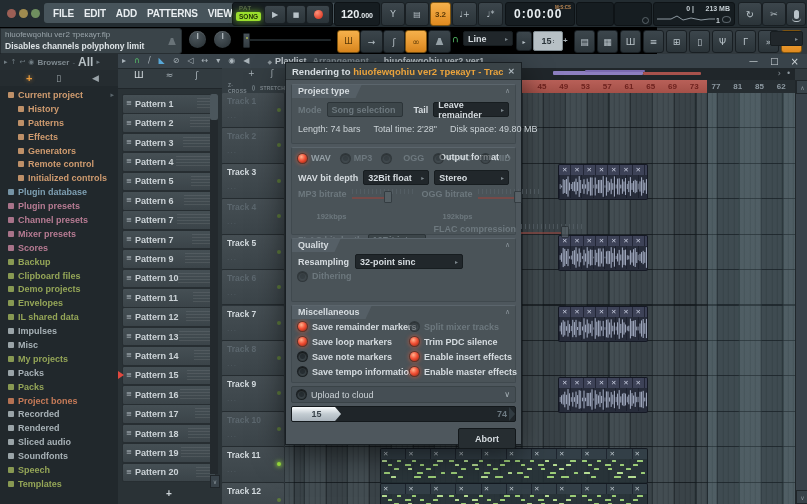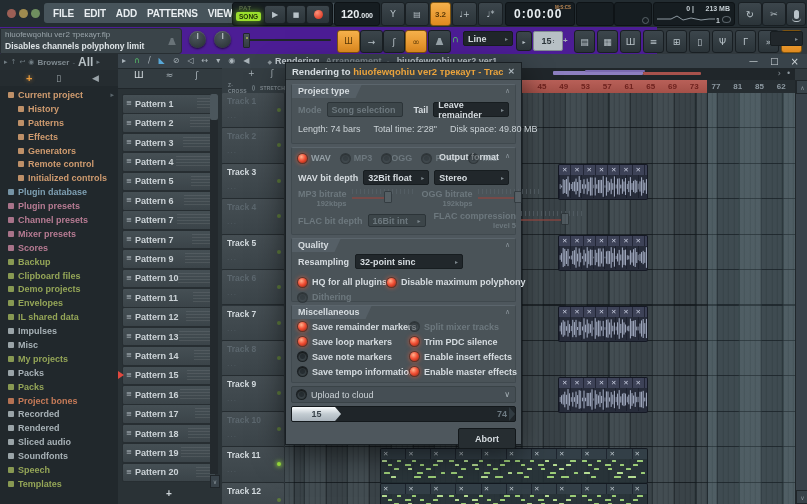--- a/index.html
+++ b/index.html
@@ -3,21 +3,21 @@
 <meta charset="utf-8">
 <style>
   html,body{margin:0;padding:0;background:#181d20;}
   #app{position:relative;width:807px;height:504px;overflow:hidden;background:#31393e;
        font-family:"Liberation Sans","DejaVu Sans",sans-serif;cursor:default;}
   .abs{position:absolute;}
   .ico{font-family:"DejaVu Sans",sans-serif;}
 
   
   #row1{position:absolute;left:0;top:0;width:807px;height:27px;background:#232c31;border-bottom:1px solid #161c1f;}
-  #row2{position:absolute;left:0;top:27px;width:657px;height:27px;background:#4c1d95;border-bottom:1px solid #1a2124;}
+  #row2{position:absolute;left:0;top:27px;width:657px;height:27px;background:#000000;border-bottom:1px solid #1a2124;}
   .light{position:absolute;top:9px;width:9px;height:9px;border-radius:50%;}
   #menu{position:absolute;left:44px;top:3px;height:20px;display:flex;align-items:center;background:#47545b;border-radius:3px;padding:0 4px;}
   .menu-item{font-size:10px;font-weight:bold;color:#e9eef1;padding:0 5px;letter-spacing:-0.2px;}
   .dpanel{position:absolute;background:#161d21;border:1px solid #0e1316;border-radius:3px;}
   .ibtn{position:absolute;display:flex;align-items:center;justify-content:center;
         background:linear-gradient(#3c464c,#2b3439);border:1px solid #191f23;border-radius:3px;color:#b9c3c9;}
   .obtn{background:linear-gradient(#f6b14c,#e08a1f);color:#5c3a08;border-color:#7e5410;}
   .songpill{background:#9ade2c;color:#223305;font-size:6.5px;font-weight:bold;border-radius:2px;
             padding:1px 3px;box-shadow:0 0 6px 1px rgba(140,220,40,.55);}
   .patlbl{font-size:6px;font-weight:bold;color:#55624b;letter-spacing:.5px;}
@@ -112,21 +112,21 @@
   .dlg-pre{color:#d8dee2;white-space:pre;} .dlg-file{color:#eaa33c;white-space:nowrap;overflow:hidden;}
   .dlg-x{margin-left:auto;color:#aeb8be;font-size:9px;padding-left:4px;}
   #dlg-body{position:absolute;left:0;top:17px;width:235px;bottom:0;padding:4px 5px;box-sizing:border-box;}
   .sec{position:relative;background:#49525800;border:1px solid #40494e;border-top-color:#5b656c;border-radius:2px;
        background:#4a5358;margin-bottom:3px;}
   .sec-h{position:absolute;left:0;top:0;padding:1px 12px 2px 6px;background:#555f66;
          clip-path:polygon(0 0,100% 0,calc(100% - 6px) 100%,0 100%);font-size:9px;font-weight:bold;color:#d6dce0;}
   .sec-chev{position:absolute;right:5px;top:2px;font-size:7px;color:#8b959b;}
   .lbl{font-size:9px;font-weight:bold;color:#d6dce0;white-space:nowrap;}
   .lbl.dim{color:#6d787e;}
-  .sub{font-size:7.5px;font-weight:bold;color:#6d787e;}
+  .sub{font-size:7.5px;font-weight:bold;color:#6d787e;margin-top:13px;}
   .dd{display:flex;align-items:center;justify-content:space-between;background:#21272b;border:1px solid #171d20;
       border-radius:2px;height:15px;padding:0 4px;font-size:9px;font-weight:bold;color:#d6dce0;box-sizing:border-box;}
   .dd.dis{background:#3c4549;color:#6d787e;border-color:#2c3438;}
   .dd .arr{font-size:6px;color:#7c868c;margin-left:3px;}
   .led{width:9px;height:9px;border-radius:50%;background:#262d31;flex:none;
        box-shadow:inset 0 1px 2px rgba(0,0,0,.8),0 0 0 1px #1b2124, inset 0 0 0 2px #3a4347;}
   .led.s-on{background:radial-gradient(circle at 38% 32%,#ffb18c 0%,#f25238 45%,#b02a12 85%);
        box-shadow:0 0 4px 1px rgba(255,95,55,.6),0 0 0 1px #1b2124;}
   .led.s-dis{opacity:.55;}
   .chk{display:flex;align-items:center;gap:5px;height:16px;}
@@ -578,21 +578,21 @@
         <span class="tb-ico ico" style="font-size: 8px;">/</span>
         <span class="tb-ico ico" style="font-size: 8px; color: rgb(88, 168, 216);">◣</span>
         <span class="tb-ico ico" style="font-size: 8px;">⊘</span>
         <span class="tb-ico ico" style="font-size: 8px;">◁</span>
         <span class="tb-ico ico" style="font-size: 8px;">↔</span>
         <span class="tb-ico ico" style="font-size: 8px;">▾</span>
         <span class="tb-ico ico" style="font-size: 8px;">◉</span>
         <span class="tb-ico ico" style="font-size: 8px;">◀</span>
       </div>
     <span class="ico" style="font-size:6px;color:#8a949a;padding:0 3px 0 14px;">◆</span>
-    <span class="pl-title" style="color:#c3cbd0;">Rendering</span>
+    <span class="pl-title" style="color:#c3cbd0;">Playlist</span>
     <span class="pl-title" style="color:#7f8a90;padding:0 6px;">Arrangement</span>
     <span class="ico" style="font-size:6px;color:#6a757b;">▸</span>
     <span class="pl-title" style="color:#b9c2c7;padding:0 6px;">hiuofewqohiu ver2 ver1</span>
     <span class="ico" style="margin-left:auto;font-size:9px;color:#cfd6da;padding:0 6px;">—</span>
     <span class="ico" style="font-size:9px;color:#cfd6da;padding:0 6px;">□</span>
     <span class="ico" style="font-size:10px;color:#cfd6da;padding:0 8px 0 6px;">×</span>
   </div>
 
   <div id="subrow">
     <div id="audio-opts" style="display:flex;gap:8px;padding:2px 0 0 22px;">
@@ -1058,21 +1058,21 @@
         <span class="sec-chev ico" style="top:4px;">∧</span>
         <div id="of-formats" style="display:flex;gap:10px;padding:4px 0 0 6px;">
             <div class="chk" style="height: 12px; gap: 4px;">
               <span class="led s-on"></span>
               <span class="lbl" style="color: rgb(149, 160, 166);">WAV</span>
             </div>
             <div class="chk" style="height: 12px; gap: 4px;">
               <span class="led s-dis"></span>
               <span class="lbl dim">MP3</span>
             </div>
-            <div class="chk" style="height: 12px; gap: 0;">
+            <div class="chk" style="height: 12px; gap: 12px;">
               <span class="led s-dis"></span>
               <span class="lbl dim">OGG</span>
             </div>
             <div class="chk" style="height: 12px; gap: 4px;">
               <span class="led s-dis"></span>
               <span class="lbl dim">FLAC</span>
             </div>
             <div class="chk" style="height: 12px; gap: 4px;">
               <span class="led s-dis"></span>
               <span class="lbl dim">MID</span>
@@ -1138,30 +1138,20 @@
       <div class="sec" style="height:62px;">
         <div class="sec-h">Quality</div>
         <span class="sec-chev ico">∧</span>
         <div style="display:flex;align-items:center;gap:6px;padding:15px 6px 0 6px;">
           <span class="lbl">Resampling</span>
           <div class="dd" style="width:108px;">
               <span>32-point sinc</span>
               <span class="arr ico">▸</span>
             </div>
         </div>
-        <div id="q-opts" style="display:flex;padding:5px 6px 0 6px;">
-            <div class="chk" style="width: 112px;">
-              <span class="led s-on"></span>
-              <span class="lbl">HQ for all plugins</span>
-            </div>
-            <div class="chk" style="width: auto;">
-              <span class="led s-on"></span>
-              <span class="lbl">Disable maximum polyphony</span>
-            </div>
-          </div>
         <div class="chk" style="padding-left:6px;height:14px;">
           <span class="led s-dis"></span>
           <span class="lbl dim">Dithering</span>
         </div>
       </div>
 
       <div class="sec" style="height:76px;">
         <div class="sec-h">Miscellaneous</div>
         <span class="sec-chev ico">∧</span>
         <div style="display:flex;padding:13px 6px 0 6px;">

